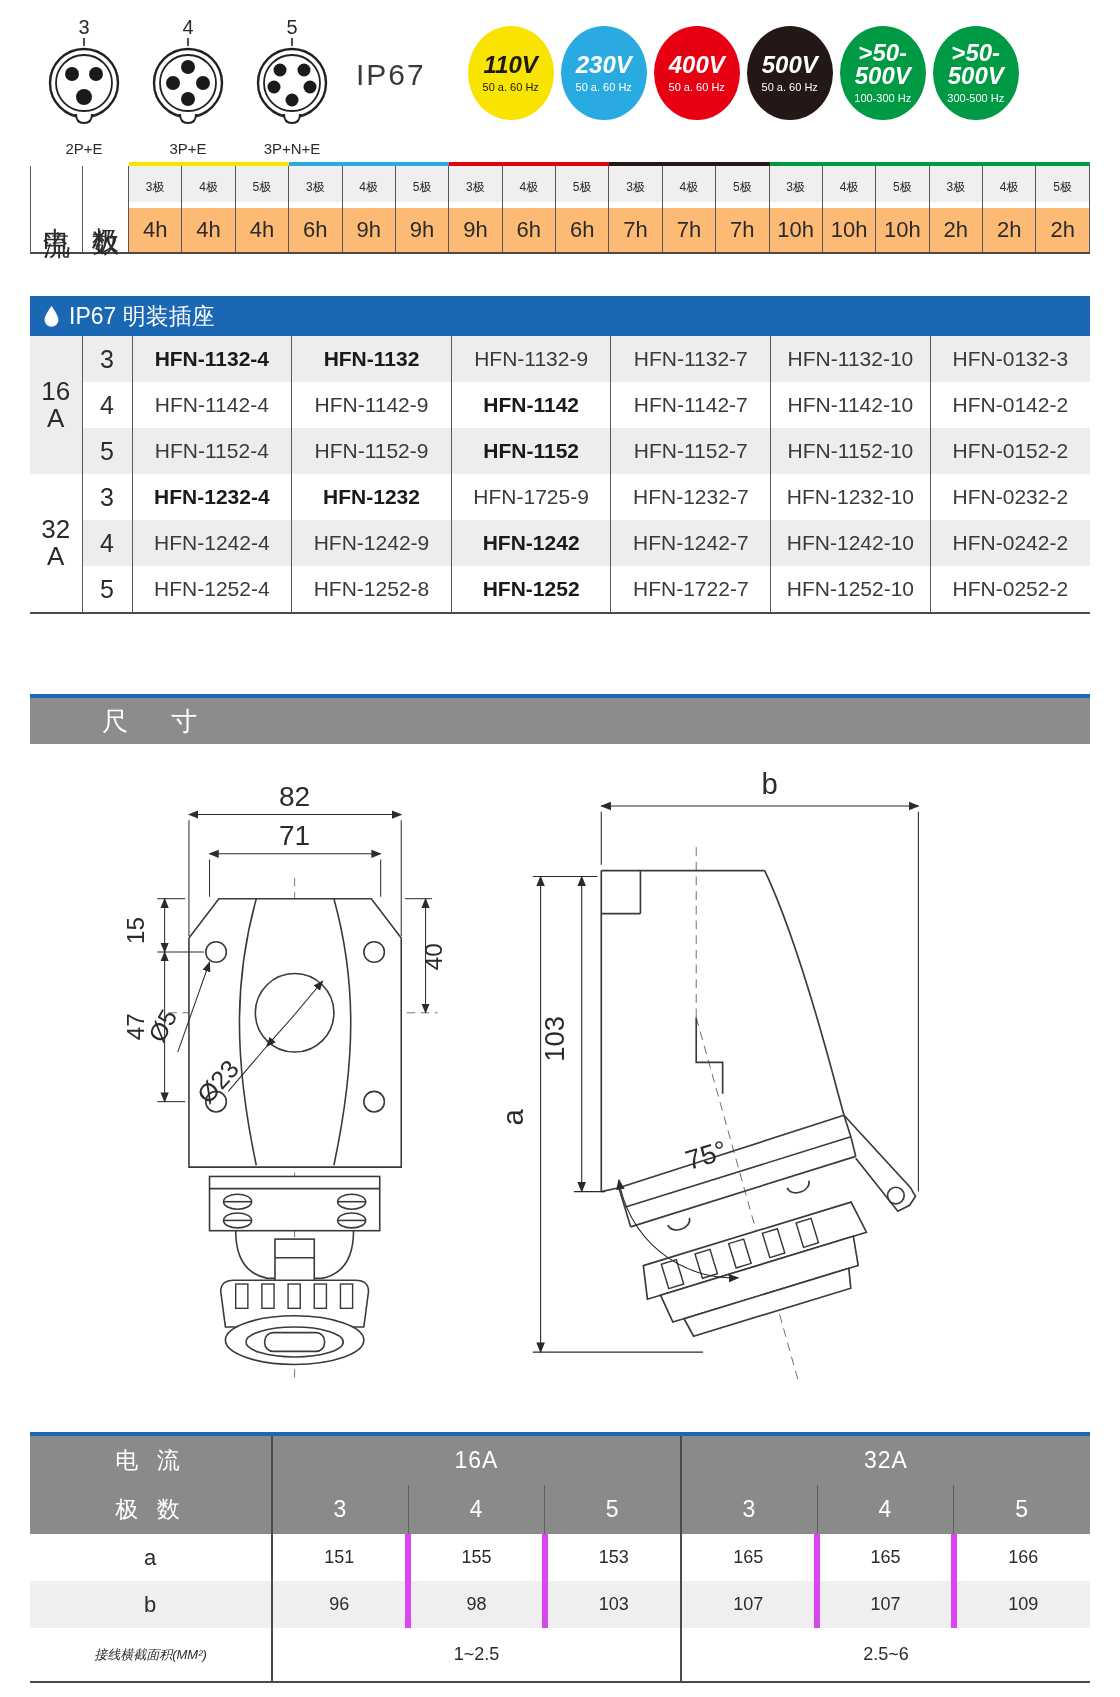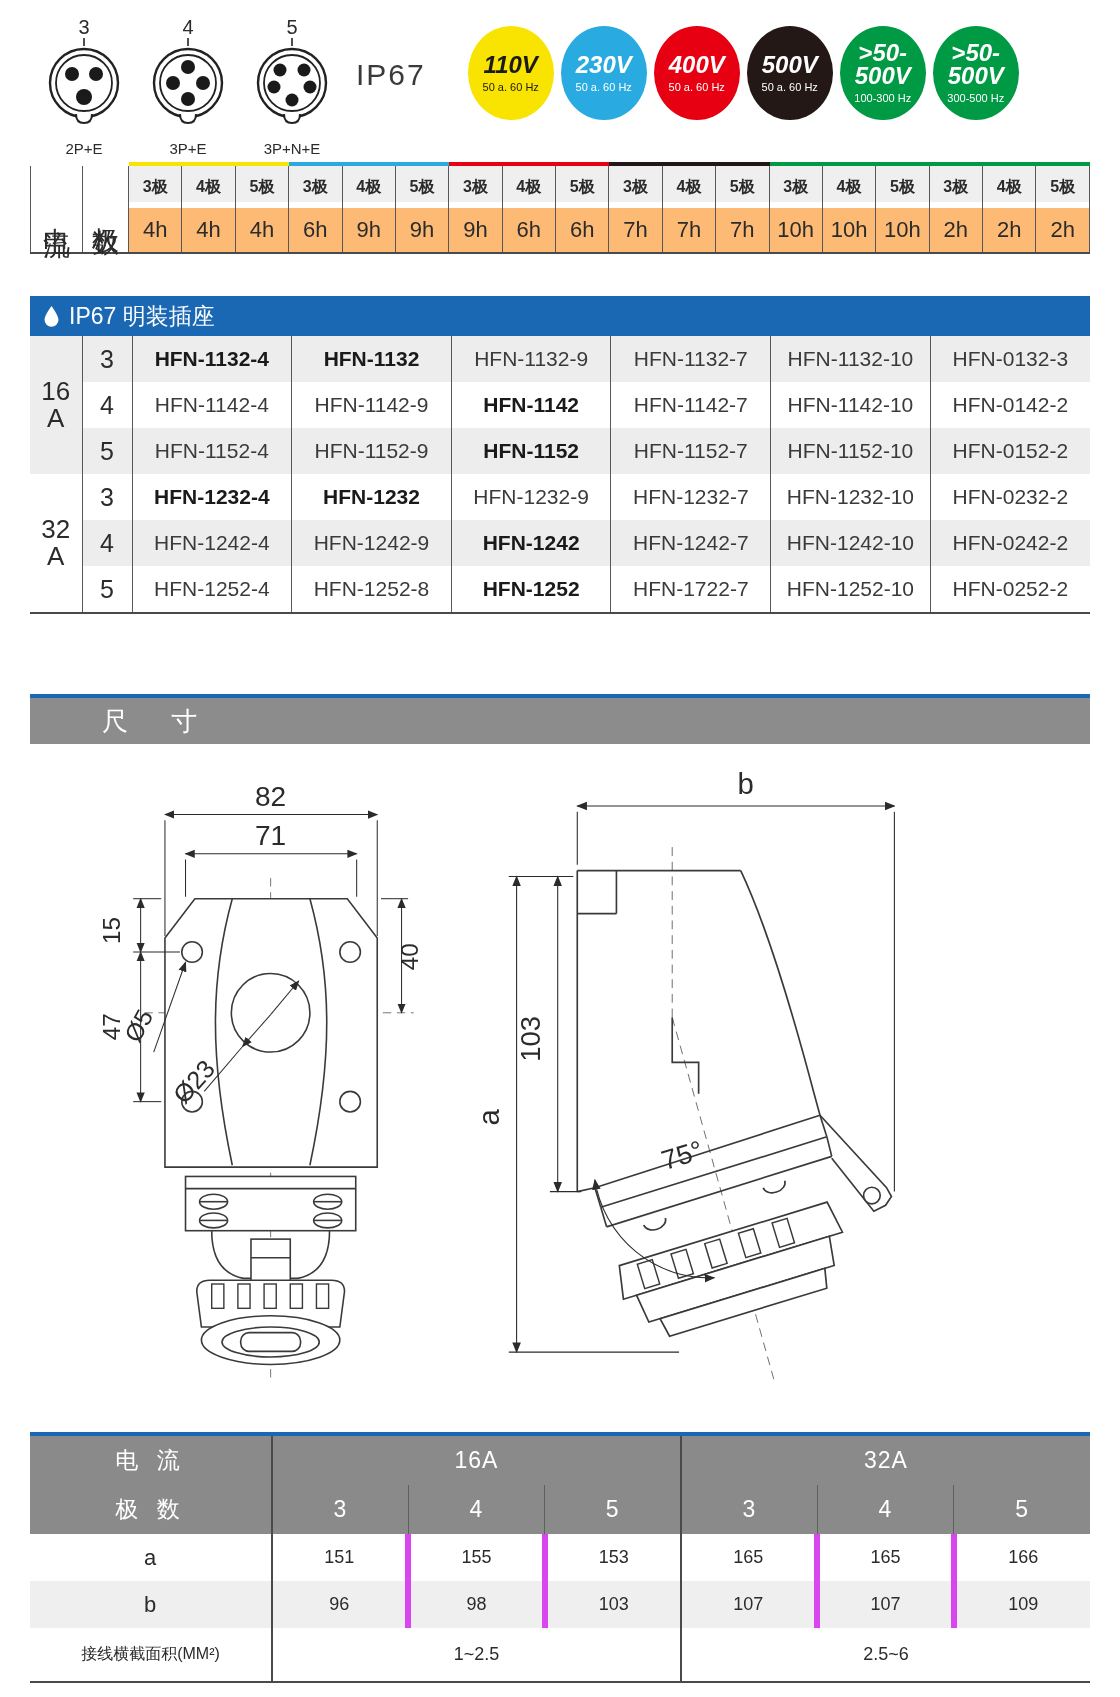--- a/index.html
+++ b/index.html
@@ -18,21 +18,21 @@
          align-items:center;justify-content:center;line-height:0.95;}
   .badge .v{font-weight:bold;font-style:italic;font-size:24px;text-align:right;}
   .badge .f{font-size:11px;margin-top:5px;font-style:normal;}
 
   
   .pt-wrap{margin:12px 30px 0;}
   table.pt{width:1060px;border-collapse:collapse;table-layout:fixed;}
   table.pt th,table.pt td{padding:0;text-align:center;}
   table.pt th.g{border-top:4px solid transparent;
       background:linear-gradient(#EFEFEF 0 86%,#ffffff 86%);
-      font-weight:bold;font-size:16px;height:42px;color:#2b2b2b;
+      font-weight:normal;font-size:12px;height:42px;color:#2b2b2b;
       border-right:1px solid #595757;}
   table.pt td.h{height:44px;font-size:22px;color:#2b2b2b;background:#fdba74;
       border-right:1px solid #595757;border-bottom:2px solid #4a4a4a;}
   table.pt td.rl{border-top:4px solid transparent;border-left:1px solid #595757;
       border-right:1px solid #595757;border-bottom:2px solid #4a4a4a;background:#fff;}
   .vtext{writing-mode:vertical-rl;text-orientation:upright;font-size:27px;
       letter-spacing:3px;color:#2b2b2b;margin:0 auto;}
 
   
   .mt-wrap{margin:42px 30px 0;}
@@ -48,38 +48,38 @@
       font-size:26px;line-height:1.05;color:#2b2b2b;}
   table.mt td.pole{font-size:25px;color:#2b2b2b;}
   table.mt td.b{font-weight:bold;color:#1a1a1a;}
 
   
   .sec-bar{margin:80px 30px 0;border-top:4px solid #1A67B4;height:46px;background:#8C8C8C;
       color:#fff;font-size:26px;letter-spacing:18px;display:flex;align-items:center;
       padding-left:72px;box-sizing:content-box;}
 
   
-  .draw-wrap{margin-top:18px;padding-left:92px;display:flex;gap:28px;height:648px;}
+  .draw-wrap{margin-top:18px;padding-left:116px;display:flex;gap:28px;height:648px;}
   svg text{font-family:"Liberation Sans","DejaVu Sans",sans-serif;}
 
   
   .st-wrap{margin:22px 30px 0;}
   table.st{width:1060px;border-collapse:collapse;table-layout:fixed;
       border-top:4px solid #1A67B4;border-bottom:2px solid #4a4a4a;}
   table.st th{background:#8A8A8A;color:#fff;font-weight:normal;font-size:23px;
       height:49px;padding:0;text-align:center;letter-spacing:6px;}
   table.st th.val{letter-spacing:1px;}
   table.st td{height:47px;text-align:center;font-size:18px;color:#2b2b2b;padding:0;}
   table.st .minor{border-left:6px solid #d946ef;}
   table.st th.minor{border-left:1px solid #5f5f5f;}
   table.st .major{border-left:2px solid #4a4a4a;}
   table.st tr.rb td{background:#EFEFEF;}
   table.st tr.wire td{height:53px;}
   table.st td.rowlbl{font-size:22px;letter-spacing:1px;}
-  table.st tr.wire td.rowlbl{font-size:16px;letter-spacing:0;}
+  table.st tr.wire td.rowlbl{font-size:13px;letter-spacing:0;font-style:italic;}
 </style>
 </head>
 <body>
 
 <div class="page">
 
   <div class="hdr">
     <div class="connectors">
 
       <div class="conn">
@@ -256,21 +256,21 @@
         <td class="b">HFN-1152</td>
         <td>HFN-1152-7</td>
         <td>HFN-1152-10</td>
         <td>HFN-0152-2</td>
       </tr>
       <tr>
         <td class="amp" rowspan="3"><span class="ampv">32A</span></td>
         <td class="pole">3</td>
         <td class="b">HFN-1232-4</td>
         <td class="b">HFN-1232</td>
-        <td>HFN-1232-9</td>
+        <td>HFN-1725-9</td>
         <td>HFN-1232-7</td>
         <td>HFN-1232-10</td>
         <td>HFN-0232-2</td>
       </tr>
       <tr>
         <td class="pole">4</td>
         <td>HFN-1242-4</td>
         <td>HFN-1242-9</td>
         <td class="b">HFN-1242</td>
         <td>HFN-1242-7</td>

